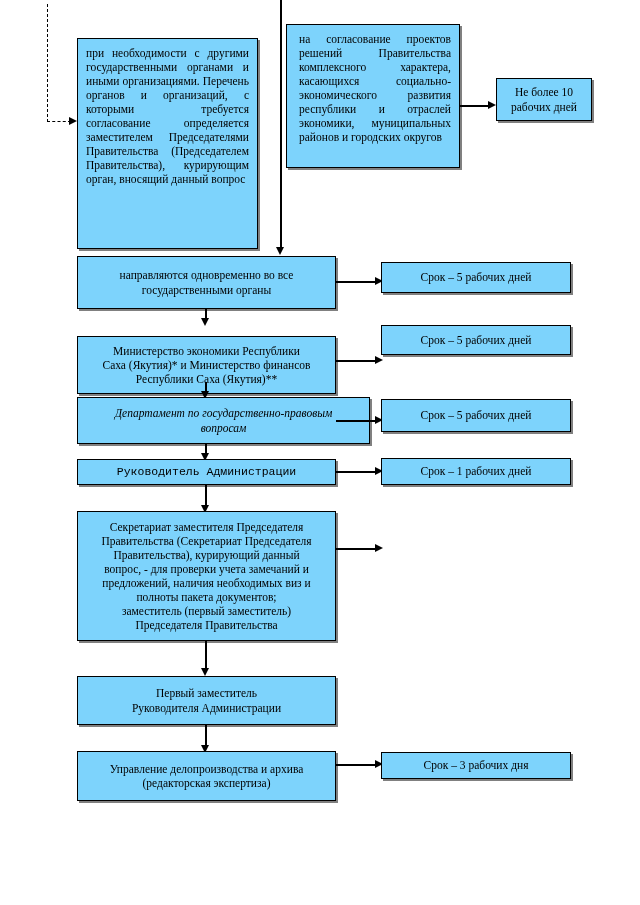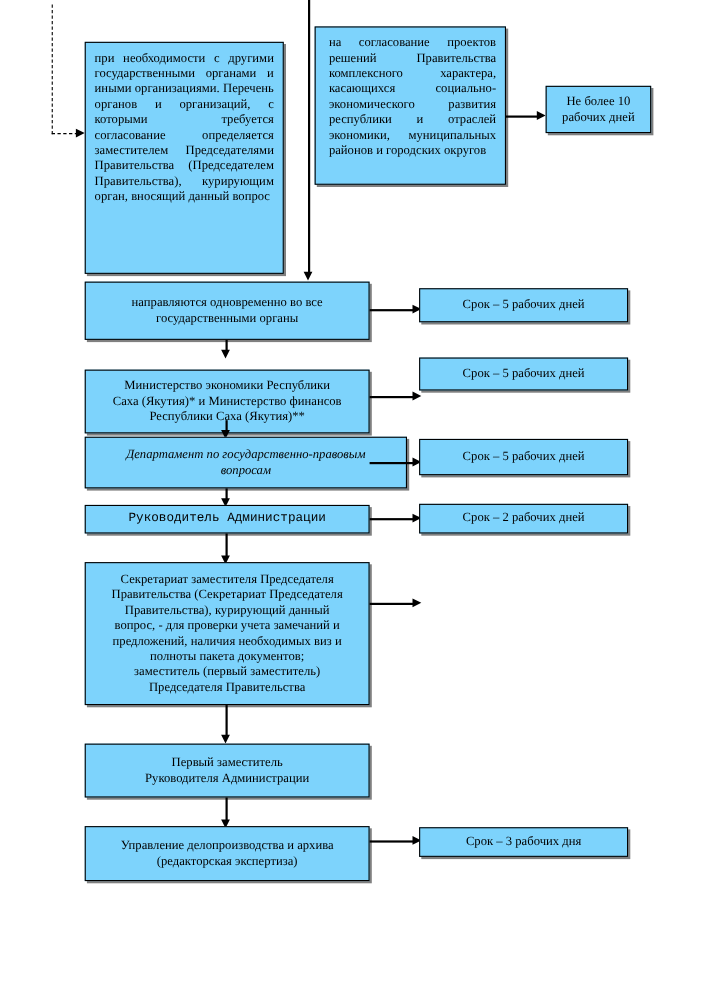--- a/index.html
+++ b/index.html
@@ -175,21 +175,21 @@
   <div class="arrow-down" style="left:201px; top:453px;"></div>
 
   <div class="box" style="left:77px; top:459px; width:259px; height:26px;font-family:Liberation Mono, monospace;">
     <span class="txt">Руководитель Администрации</span>
   </div>
 
   <div class="hline" style="left:336px; top:471px; width:42px;"></div>
   <div class="arrow-right" style="left:375px; top:467px;"></div>
 
   <div class="box term" style="left:381px; top:458px; width:190px; height:27px;">
-    <span class="txt">Срок – 2 рабочих дней</span>
+    <span class="txt">Срок – 1 рабочих дней</span>
   </div>
 
   <div class="vline" style="left:205px; top:485px; height:23px;"></div>
   <div class="arrow-down" style="left:201px; top:505px;"></div>
 
   <div class="box" style="left:77px; top:511px; width:259px; height:130px;">
     <span class="txt">
       <span>Секретариат заместителя Председателя</span><br>
       <span>Правительства (Секретариат Председателя</span><br>
       <span>Правительства), курирующий данный</span><br>

